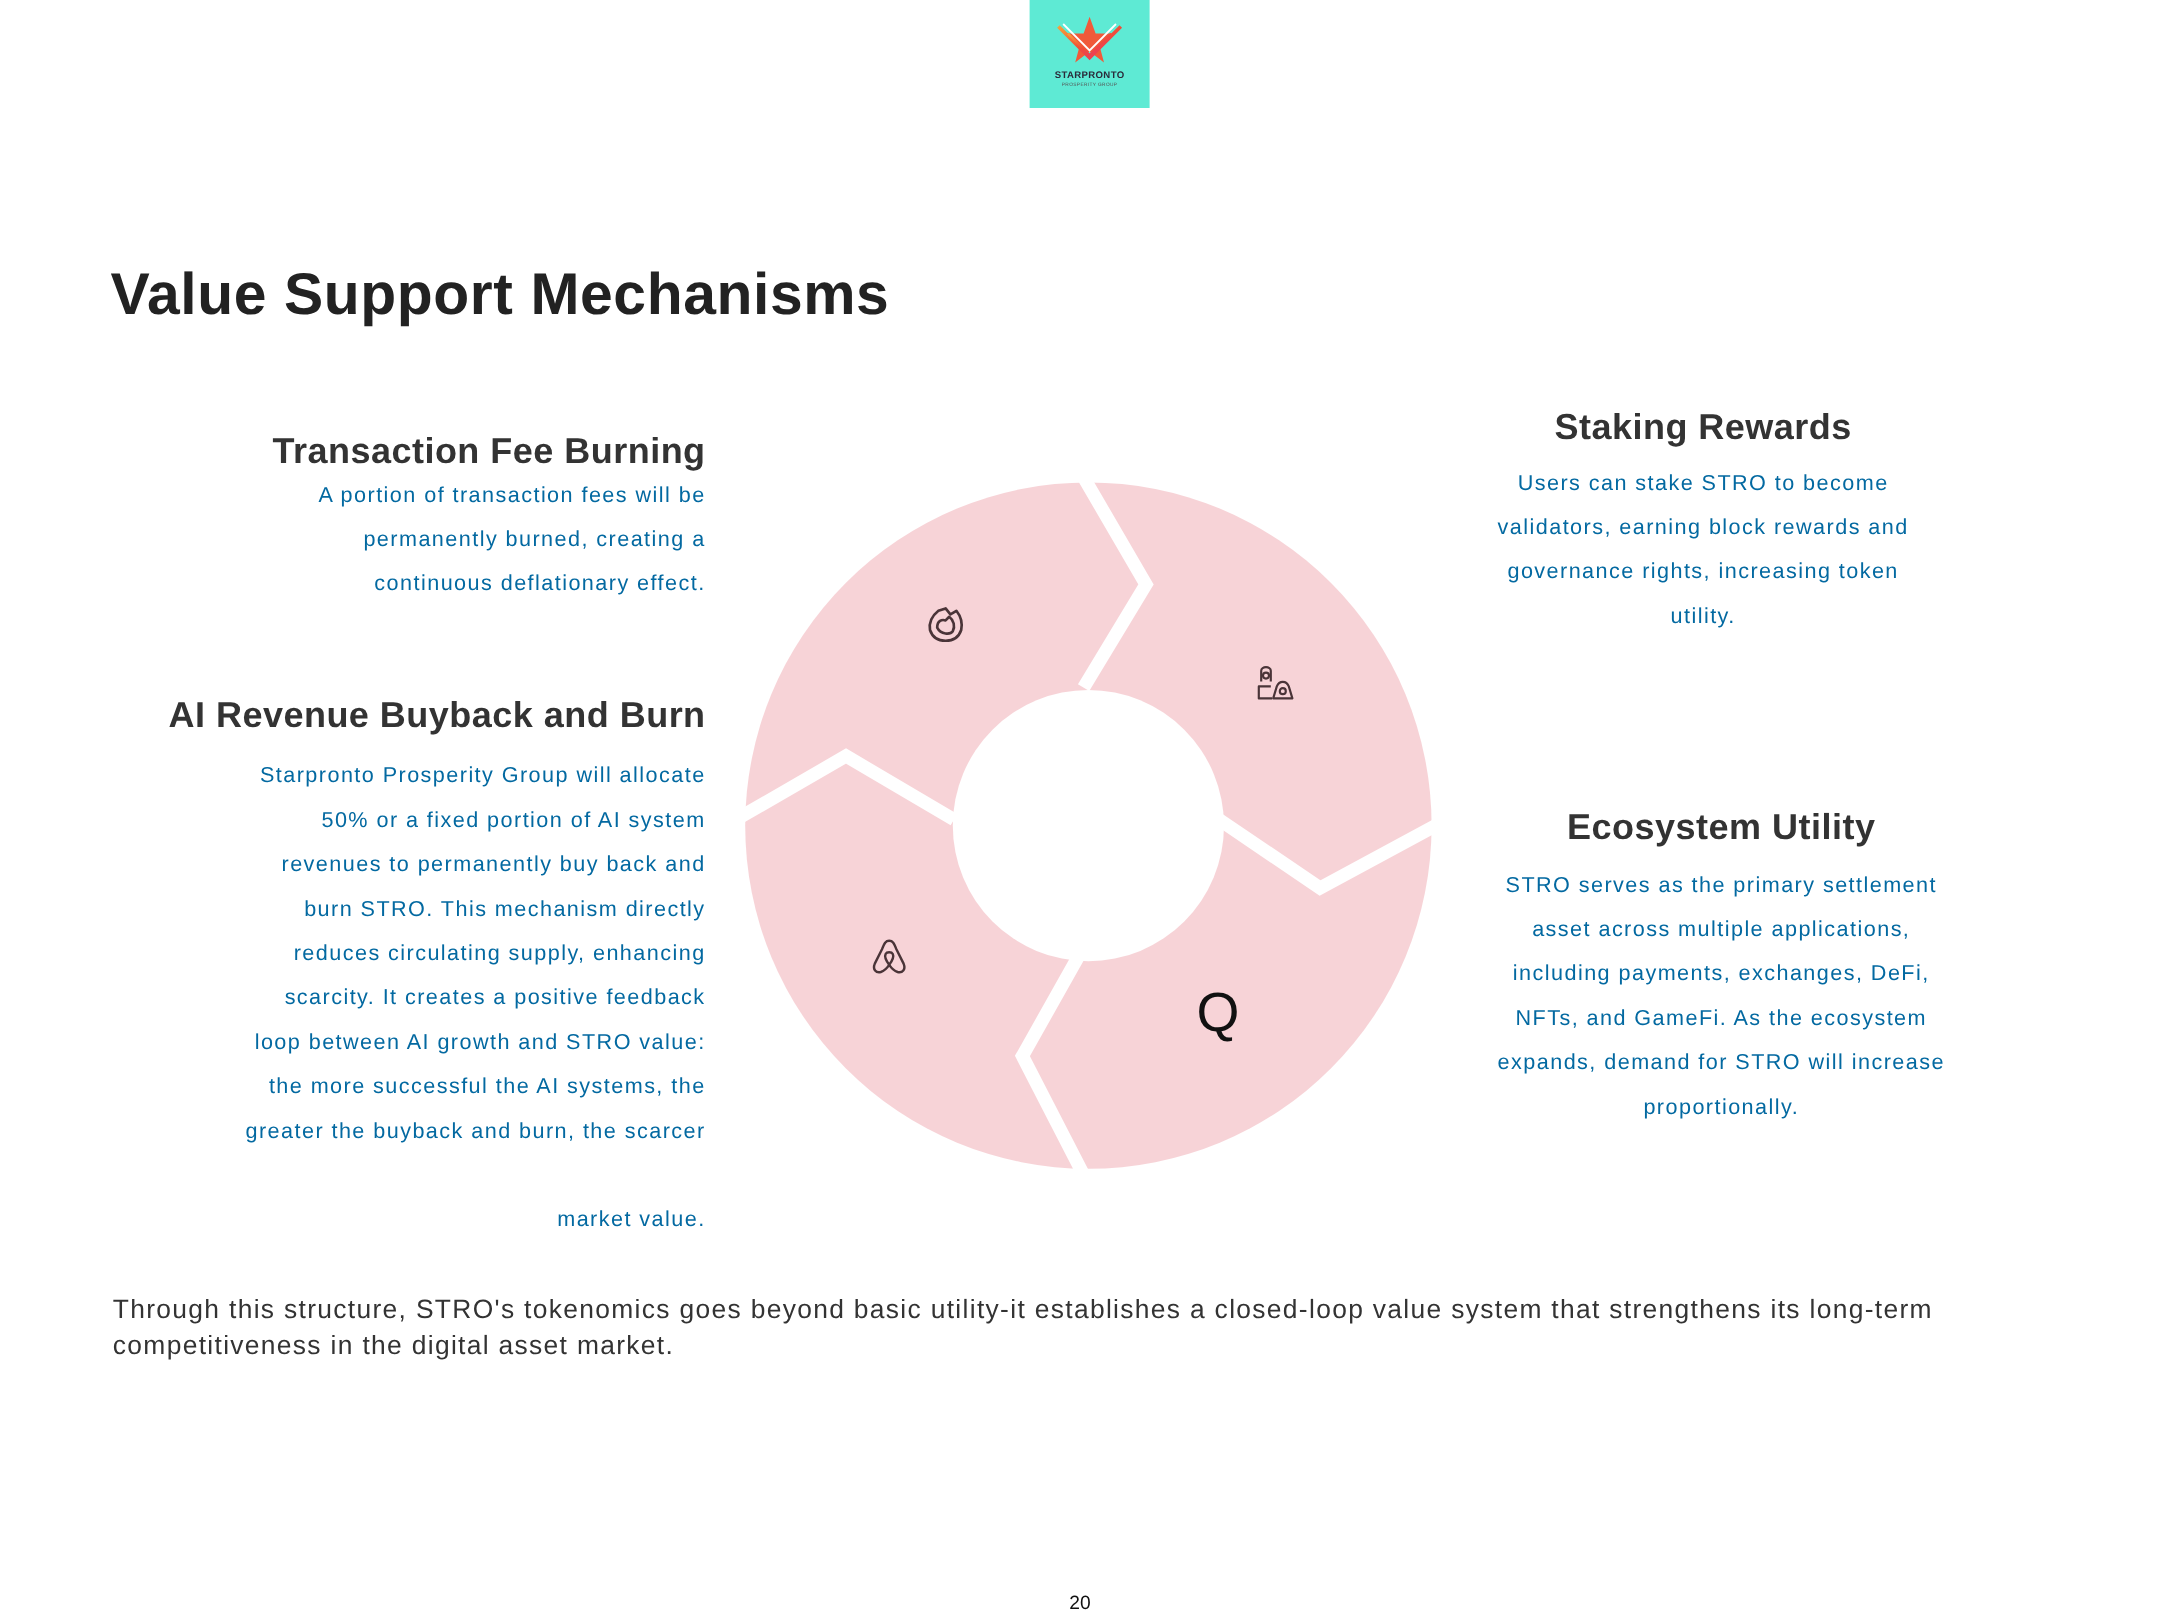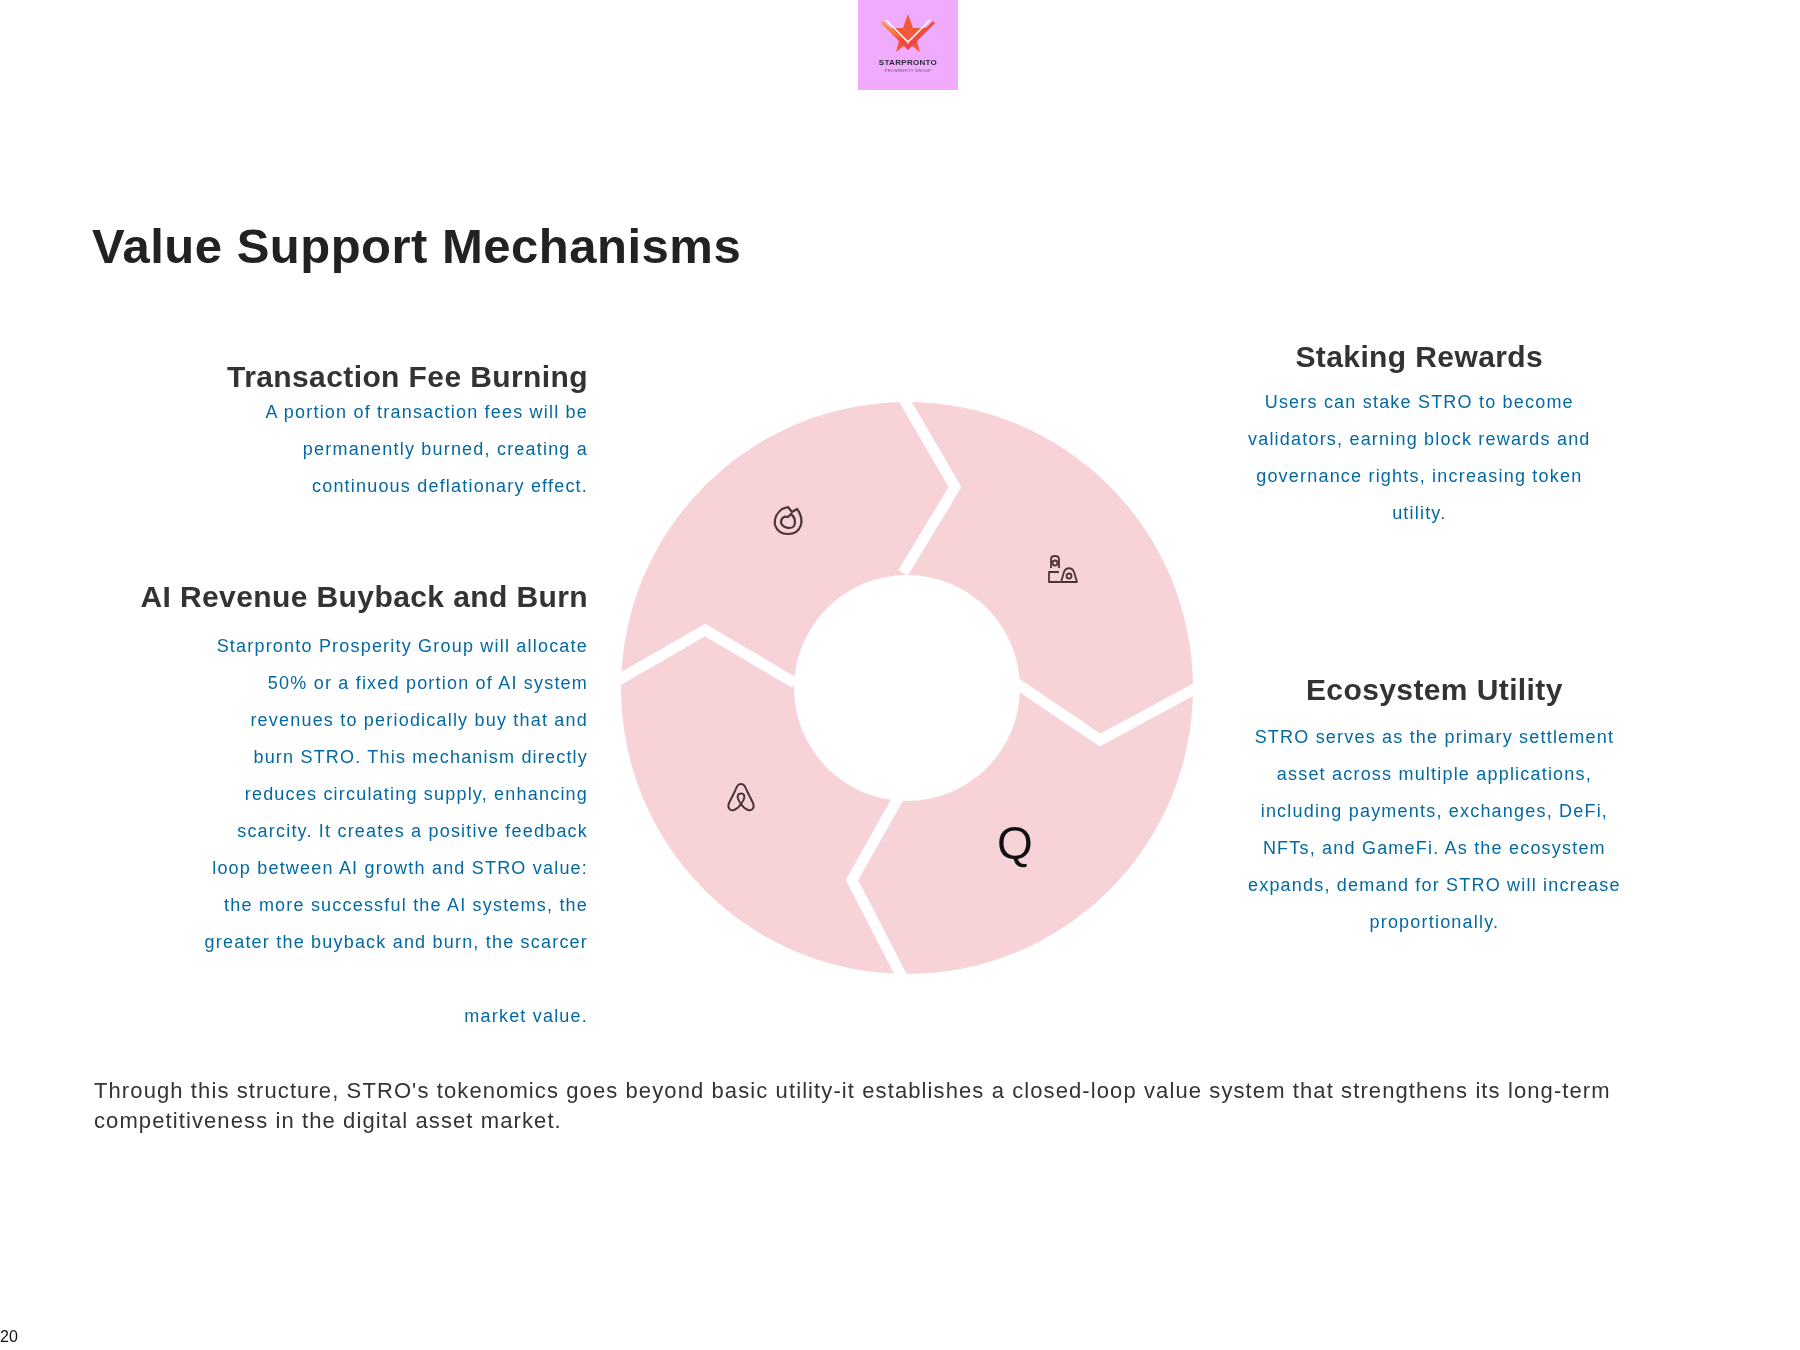--- a/index.html
+++ b/index.html
@@ -1,17 +1,17 @@
 <!DOCTYPE html>
 <html><head>
 <meta charset="utf-8">
 <style>
   html, body { margin:0; padding:0; background:#ffffff; }
   body { width:1800px; height:1350px; position:relative; overflow:hidden; font-family:"Liberation Sans", sans-serif; color:#333333; }
-  .logo-box { position:absolute; left:858px; top:0; width:100px; height:90px; background:#f0abfc; }
+  .logo-box { position:absolute; left:858px; top:0; width:100px; height:90px; background:#5eead4; }
   .logo-box svg { position:absolute; left:22px; top:12px; }
   .logo-name { position:absolute; left:0; width:100px; top:58px; text-align:center; font-size:8px; font-weight:bold; color:#2b2b3a; letter-spacing:0.3px; }
   .logo-sub { position:absolute; left:0; width:100px; top:68px; text-align:center; font-size:4px; color:#555; letter-spacing:0.3px; }
   .title { position:absolute; left:92px; top:218px; margin:0; font-size:49px; font-weight:bold; color:#222222; letter-spacing:0.5px; white-space:nowrap; }
   .block { position:absolute; }
   .block h2 { margin:0; font-size:30px; font-weight:bold; color:#333333; letter-spacing:0.4px; white-space:nowrap; }
   .block p { margin:0; font-size:18px; color:#0369a1; letter-spacing:1.2px; }
   .left { right:1212px; text-align:right; }
   .left p { line-height:37px; }
   .right { left:1232px; text-align:center;margin-left:16px; }
@@ -19,21 +19,21 @@
   #b1 { top:360px; }
   #b1 h2 { }
   #b2 { top:580px; }
   #b2 h2 { margin-bottom:14px; }
   #b3 { top:340px; }
   #b3 h2 { margin-bottom:10px; }
   #b4 { top:673px; }
   #b4 h2 { margin-bottom:12px; }
   .diagram { position:absolute; left:620px; top:401px; width:574px; height:574px; }
   .closing { position:absolute; left:94px; top:1076px; width:1620px; margin:0; font-size:22px; line-height:30px; letter-spacing:1.1px; color:#333333; }
-  .page-num { position:absolute; left:0; width:1800px; top:1328px; text-align:left; font-size:16px; color:#111; }
+  .page-num { position:absolute; left:0; width:1800px; top:1328px; text-align:center; font-size:16px; color:#111; }
 </style>
 </head>
 <body>
 
 <div class="logo-box">
   <svg width="56" height="46" viewBox="0 0 56 46">
     <defs>
       <linearGradient id="lg" x1="0" y1="0" x2="1" y2="1">
         <stop offset="0" stop-color="#f7a23b"></stop>
         <stop offset="0.5" stop-color="#f04e37"></stop>
@@ -58,21 +58,21 @@
     <span>permanently burned, creating a</span><br>
     <span>continuous deflationary effect.</span>
   </p>
 </div>
 
 <div class="block left" id="b2">
   <h2>AI Revenue Buyback and Burn</h2>
   <p>
     <span>Starpronto Prosperity Group will allocate</span><br>
     <span>50% or a fixed portion of AI system</span><br>
-    <span>revenues to periodically buy that and</span><br>
+    <span>revenues to permanently buy back and</span><br>
     <span>burn STRO. This mechanism directly</span><br>
     <span>reduces circulating supply, enhancing</span><br>
     <span>scarcity. It creates a positive feedback</span><br>
     <span>loop between AI growth and STRO value:</span><br>
     <span>the more successful the AI systems, the</span><br>
     <span>greater the buyback and burn, the scarcer</span><br>
     <br>
     <span>market value.</span>
   </p>
 </div>

